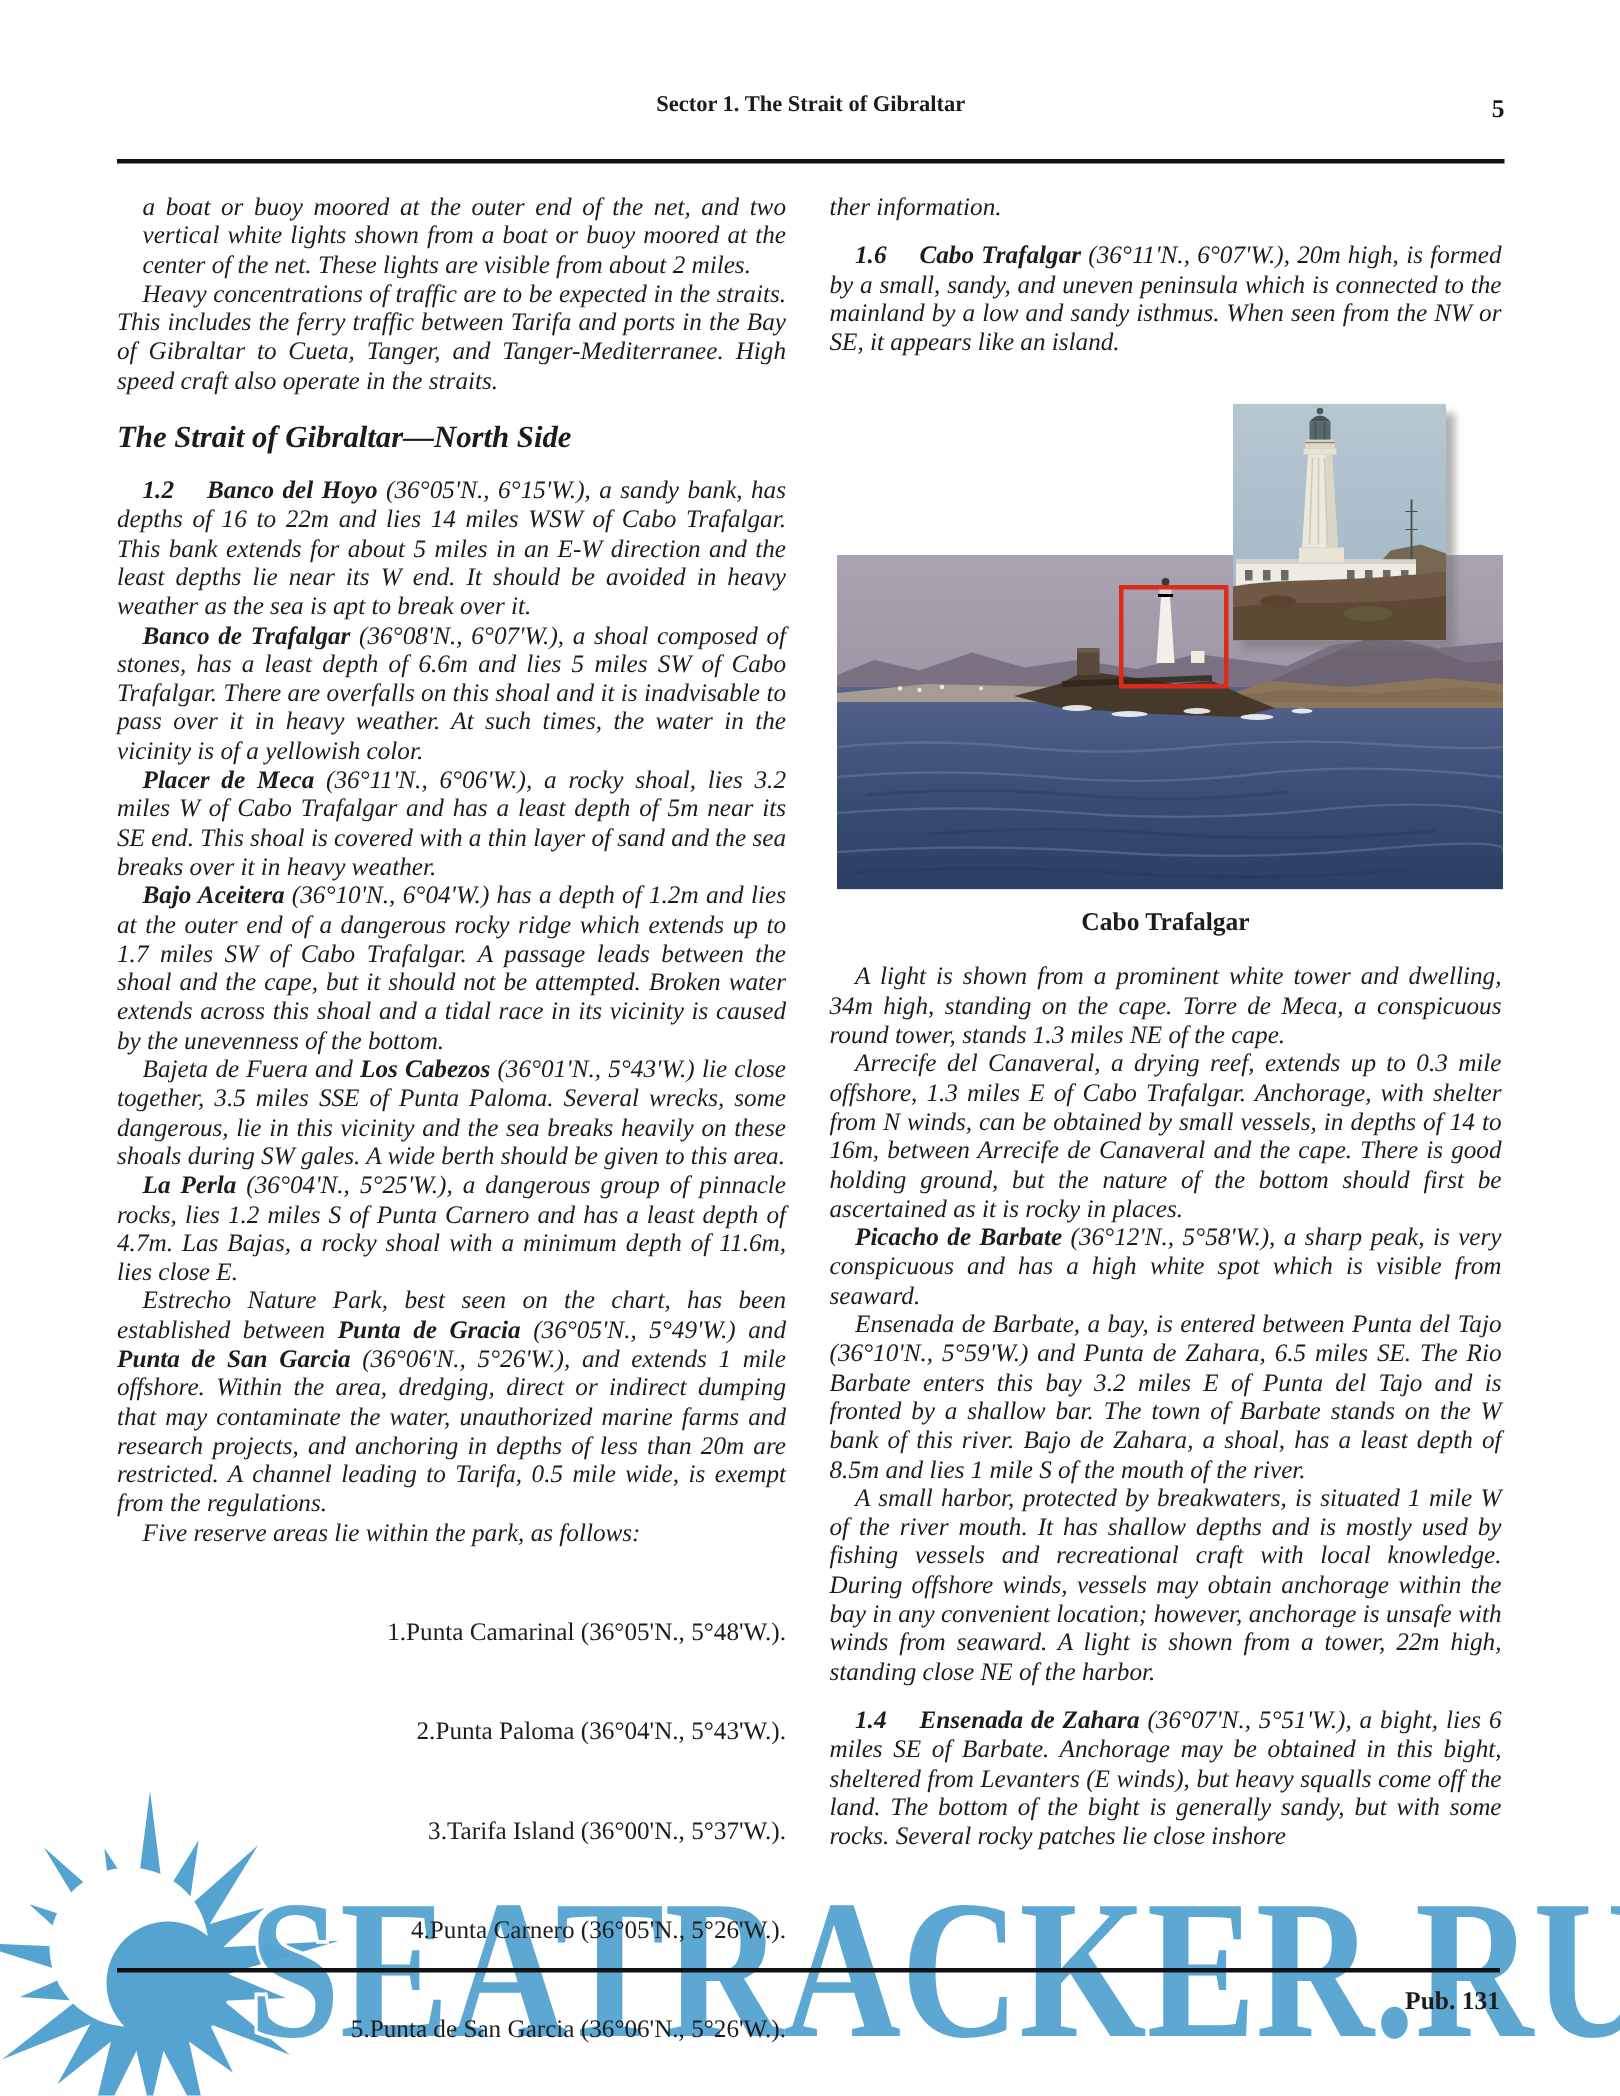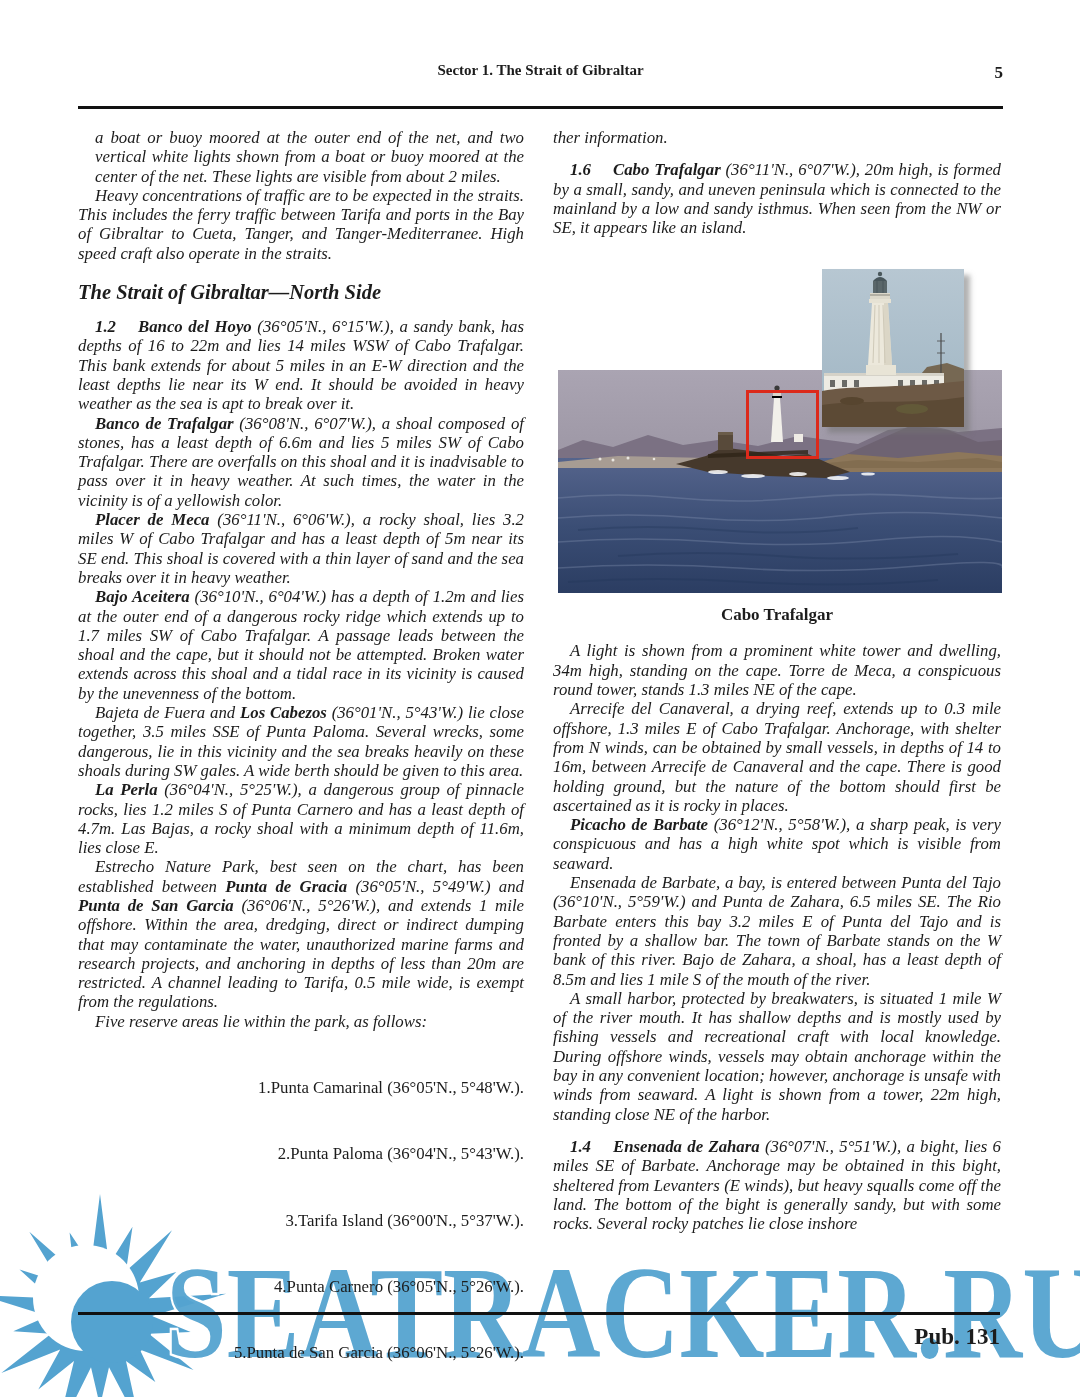--- a/index.html
+++ b/index.html
@@ -9,21 +9,21 @@
   #wm-svg{position:absolute;left:0;top:0;width:1080px;height:1397px;z-index:0;pointer-events:none;}
 
   .hdr-title{position:absolute;top:62px;left:78px;width:925px;text-align:center;
              font-size:15px;font-weight:bold;}
   .hdr-page{position:absolute;top:63px;left:983px;width:20px;text-align:right;
             font-size:17px;font-weight:bold;}
   .rule{position:absolute;background:#111;height:3px;}
   .rule-top{top:106px;left:78px;width:925px;}
   .rule-bottom{top:1312px;left:78px;width:922px;}
   .pub{position:absolute;top:1324px;left:78px;width:922px;text-align:right;
-       font-weight:bold;font-size:23px;}
+       font-weight:bold;font-size:17px;}
 
   .col{position:absolute;top:128px;font-size:16.8px;line-height:19.3px;}
   #left-col{left:78px;width:446px;}
   #right-col{left:553px;width:448px;}
 
   .para{margin:0;text-align:justify;font-style:italic;}
   .para.indent{text-indent:17px;}
   .para.blockind{padding-left:17px;}
   .para.sect{margin-top:13px;}
   .para.heading{font-size:20.5px;font-weight:bold;text-indent:0;text-align:left;

